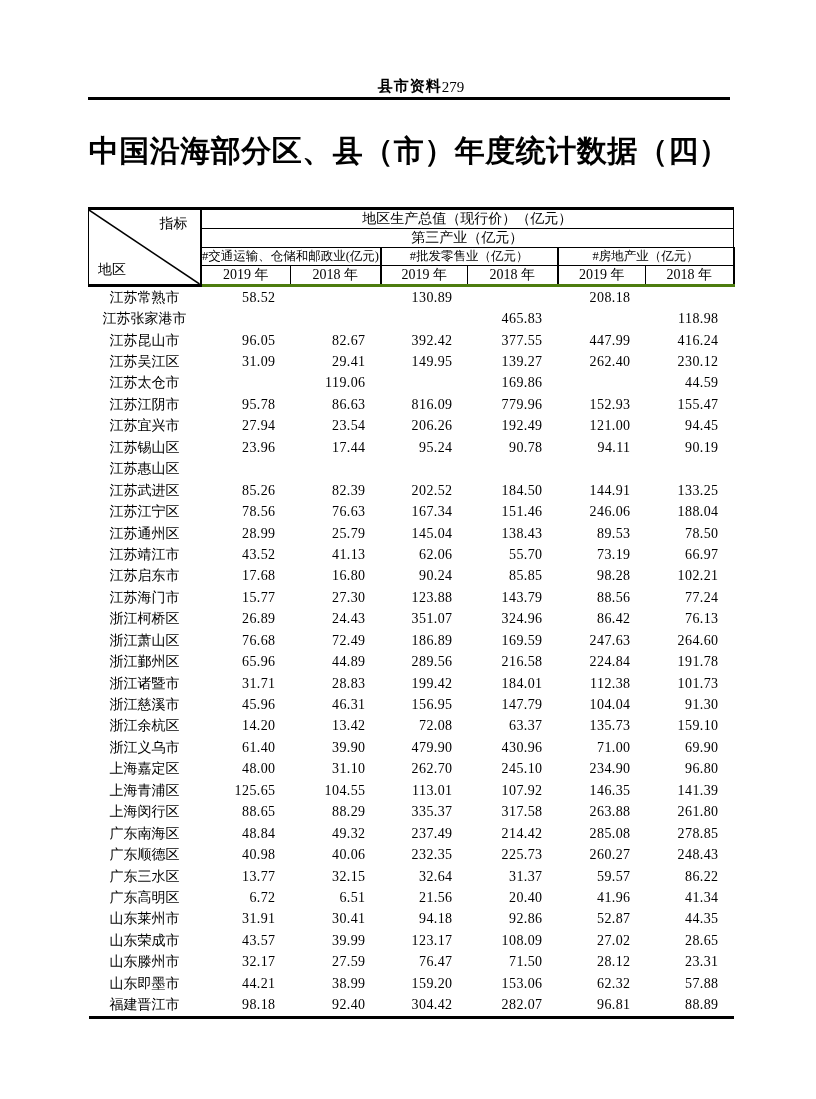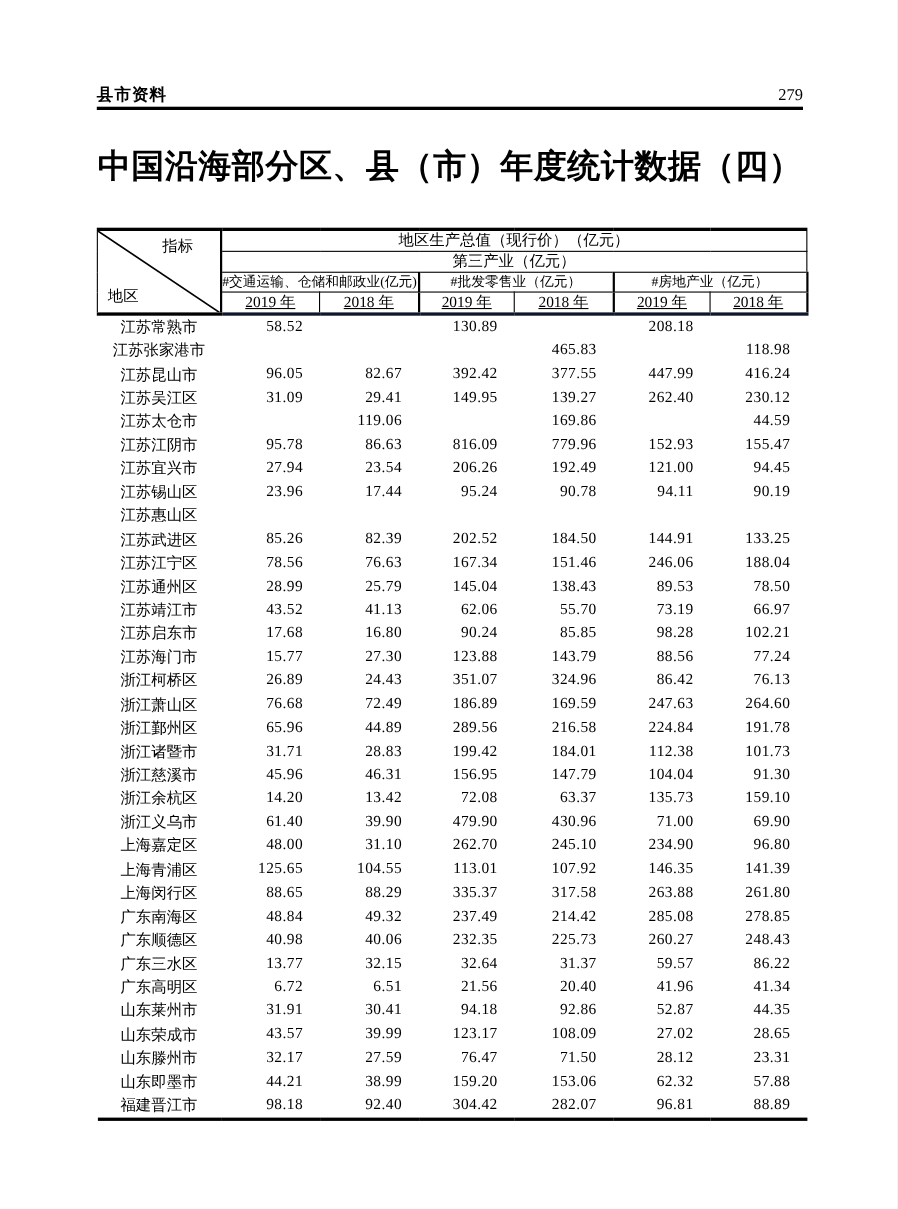--- a/index.html
+++ b/index.html
@@ -2,22 +2,22 @@
 <html><head>
 <meta charset="utf-8">
 <style>
   html,body{margin:0;padding:0;background:#e8e8e8;}
   .page{
     position:relative;width:816px;height:1099px;background:#ffffff;
     font-family:"Liberation Serif","DejaVu Serif",serif;color:#000;overflow:hidden;
   }
   
   .running-head{
-    position:absolute;left:88px;top:74px;width:642px;height:22px;
-    display:flex;justify-content:space-between;align-items:flex-end;
+    position:absolute;left:100px;top:74px;width:642px;height:22px;
+    display:flex;justify-content:center;align-items:flex-end;
   }
   .head-left{font-size:15px;font-weight:bold;letter-spacing:1px;}
   .head-right{font-size:15px;}
   .head-rule{position:absolute;left:88px;top:97px;width:642px;height:2.5px;background:#000;}
   
   .doc-title{
     position:absolute;left:88px;top:131px;width:642px;margin:0;
     font-size:30px;font-weight:bold;text-align:center;white-space:nowrap;letter-spacing:0.5px;
   }
   
@@ -26,28 +26,28 @@
     border-collapse:collapse;table-layout:fixed;
   }
   table.stats th, table.stats td{overflow:hidden;white-space:nowrap;}
   thead th{
     border:1px solid #000;font-weight:normal;font-size:14px;
     text-align:center;padding:0;vertical-align:middle;
   }
   thead tr:nth-child(1) th{border-top:3px solid #000;height:15px;}
   thead tr:nth-child(2) th{height:16px;}
   thead tr:nth-child(3) th{height:17px;}
-  thead tr:nth-child(4) th{height:17px;border-bottom:3px solid #0f172a;text-decoration:underline;}
+  thead tr:nth-child(4) th{height:17px;border-bottom:3px solid #4d7c0f;}
   th.grp{font-size:12.5px;}
   .b2l{border-left-width:2px !important;}
   .b2r{border-right-width:2px !important;}
   
   th.corner{position:relative;padding:0;border-bottom:3px solid #000 !important;border-top:3px solid #000;}
   .corner svg{position:absolute;left:0;top:0;width:100%;height:100%;}
-  .corner .c-top{position:absolute;top:5px;right:24px;font-size:14px;}
+  .corner .c-top{position:absolute;top:5px;right:12px;font-size:14px;}
   .corner .c-bottom{position:absolute;bottom:5px;left:9px;font-size:14px;text-align:center;}
   
   tbody td{
     border:none;height:21.45px;font-size:14px;padding:0;vertical-align:middle;
   }
   tbody tr:last-child td{border-bottom:3px solid #000;margin-top:17px;}
   td.region{text-align:center;}
   td.num{text-align:right;padding-right:15px;letter-spacing:0.4px;}
 </style>
 </head>

